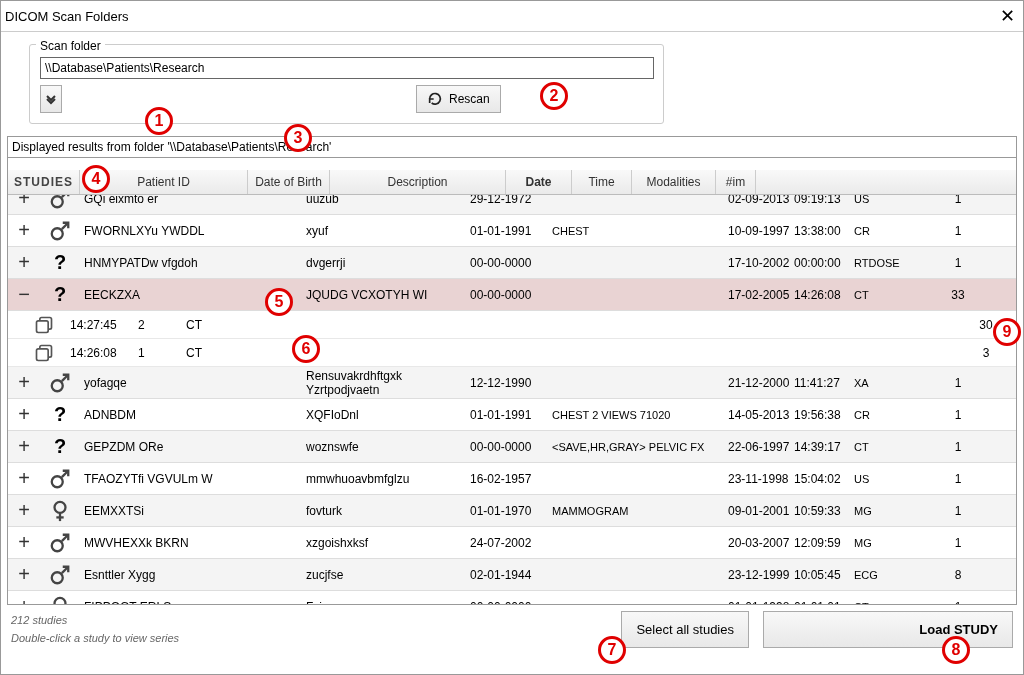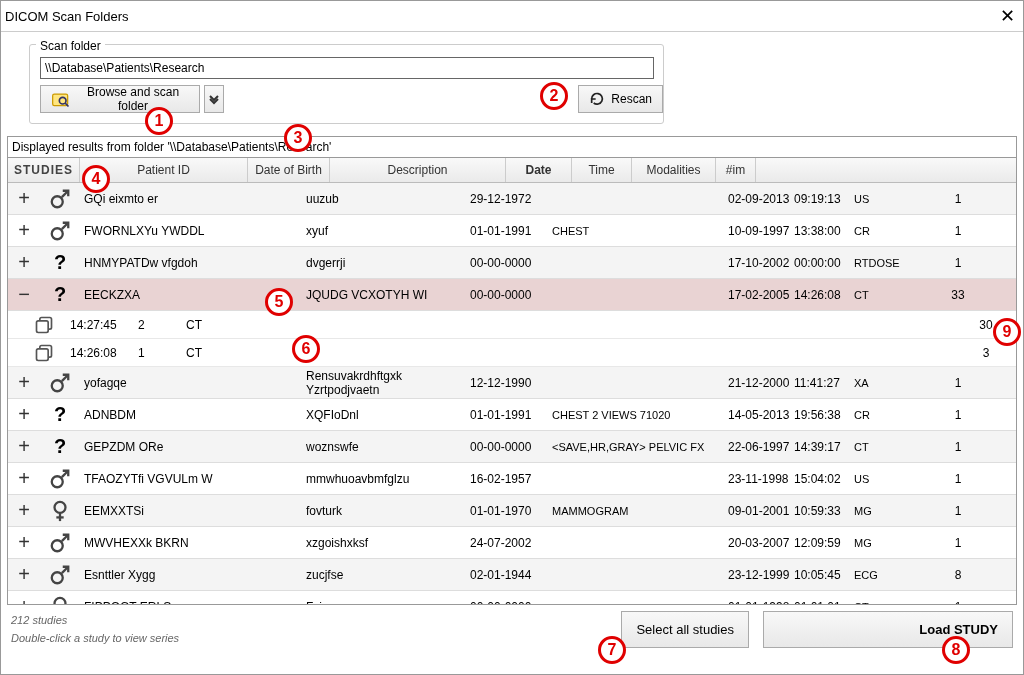--- a/index.html
+++ b/index.html
@@ -1,33 +1,33 @@
 <!DOCTYPE html>
 <html><head>
 <meta charset="utf-8">
 <style>
 * { box-sizing: border-box; margin: 0; padding: 0; }
 body { font-family: Arial, sans-serif; font-size: 12px; background: #fff; width: 1024px; height: 675px; overflow: hidden; border: 1px solid #999; }
 .titlebar { display: flex; justify-content: space-between; align-items: center; padding: 4px 8px 4px 4px; border-bottom: 1px solid #ccc; background: #fff; font-size: 13px; }
 .close-x { font-size: 18px; font-weight: 300; cursor: pointer; }
 
-.scan-panel { margin: 12px 18px 12px 28px; border: 1px solid #ccc; border-radius: 3px; padding: 6px 0 10px 10px; width: 635px; }
+.scan-panel { margin: 12px 18px 12px 28px; border: 1px solid #ccc; border-radius: 3px; padding: 6px 10px 10px 10px; width: 635px; }
 .scan-panel .group-label { position: relative; top: -12px; left: -4px; background: #fff; padding: 0 4px; font-size: 12px; }
 .folder-input { width: 614px; height: 22px; border: 1px solid #666; padding: 2px 4px; font-size: 12px; margin-top: -8px; display: block; }
 .scan-buttons { display: flex; align-items: center; margin-top: 6px; gap: 4px; }
 .btn { border: 1px solid #aaa; background: linear-gradient(#f8f8f8,#e8e8e8); padding: 4px 10px; font-size: 12px; cursor: pointer; display: inline-flex; align-items: center; gap: 6px; height: 28px; }
 .icon-mag { width: 20px; height: 20px; display: inline-block; position: relative; }
 .icon-mag svg { width: 20px; height: 20px; }
 .chev { border: 1px solid #aaa; background: linear-gradient(#f8f8f8,#e8e8e8); width: 22px; height: 28px; display: inline-flex; align-items: center; justify-content: center; cursor: pointer; }
 .rescan-btn { margin-left: 350px; }
 
 .results-label { margin: 6px 6px 0 6px; border: 1px solid #999; border-bottom: none; padding: 3px 4px; font-size: 12px; }
 
 .grid-wrap { margin: 0 6px; border: 1px solid #999; height: 448px; overflow-y: auto; position: relative; }
-.grid-header { display: flex; background: linear-gradient(#f9f9f9,#eaeaea); border-bottom: 1px solid #bbb; font-size: 12px; position: sticky; top: 0; z-index: 2; }
+.grid-header { display: flex; background: linear-gradient(#f9f9f9,#eaeaea); border-bottom: 1px solid #bbb; font-size: 12px; position: sticky; top: 12px; z-index: 2; }
 .grid-header .hcell { padding: 5px 6px; border-right: 1px solid #ccc; text-align: center; color: #333; }
 .hcell.studies { width: 72px; font-weight: bold; color: #444; text-align: left; letter-spacing: 1px; }
 .hcell.name { width: 222px; color: #888; }
 .hcell.pid { width: 168px; }
 .hcell.dob { width: 82px; }
 .hcell.desc { width: 176px; }
 .hcell.date { width: 66px; font-weight: bold; }
 .hcell.time { width: 60px; }
 .hcell.mod { width: 84px; }
 .hcell.im { width: 40px; }
@@ -71,30 +71,20 @@
 
 <div class="titlebar">
   <span>DICOM Scan Folders</span>
   <span class="close-x">✕</span>
 </div>
 
 <div class="scan-panel">
   <span class="group-label">Scan folder</span>
   <input class="folder-input" value="\\Database\Patients\Research" style="">
   <div class="scan-buttons">
-    <button class="btn">
-      <span class="icon-mag">
-        <svg viewBox="0 0 24 24">
-            <rect x="2" y="6" width="18" height="14" rx="2" fill="#ffe680" stroke="#cc9a00" stroke-width="1.5"></rect>
-            <circle cx="14" cy="14" r="4" fill="none" stroke="#336" stroke-width="2"></circle>
-            <line x1="17" y1="17" x2="21" y2="21" stroke="#336" stroke-width="2"></line>
-          </svg>
-      </span>
-      <span>Browse and scan folder</span>
-    </button>
     <span class="chev">
       <svg width="12" height="12" viewBox="0 0 12 12">
           <path d="M2 3 L6 7 L10 3" fill="none" stroke="#333" stroke-width="2"></path>
           <path d="M2 6 L6 10 L10 6" fill="none" stroke="#333" stroke-width="2"></path>
         </svg>
     </span>
     <button class="btn rescan-btn">
       <span>
         <svg width="16" height="16" viewBox="0 0 24 24">
             <path d="M4 12 a8 8 0 1 1 3 6" fill="none" stroke="#222" stroke-width="2.5"></path>

